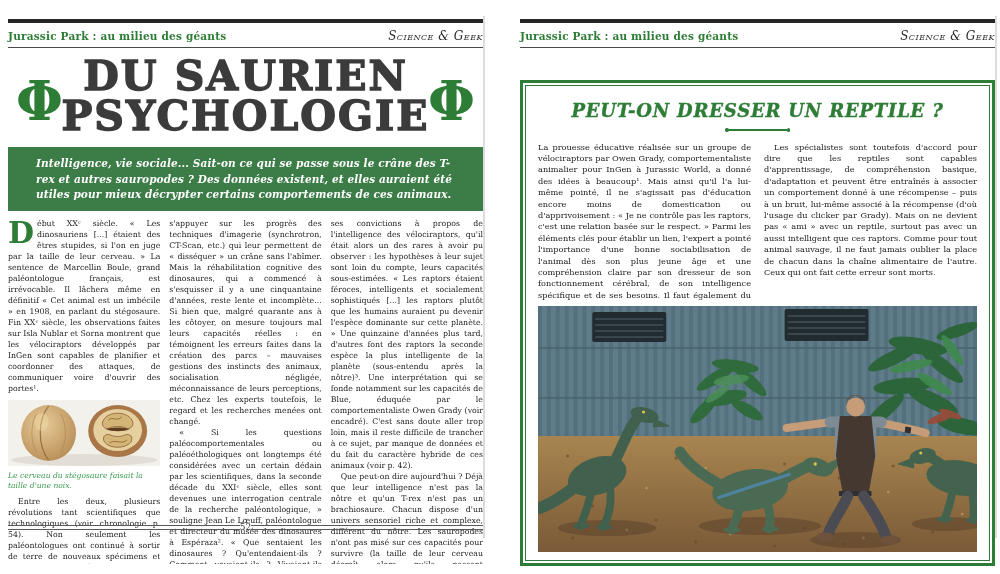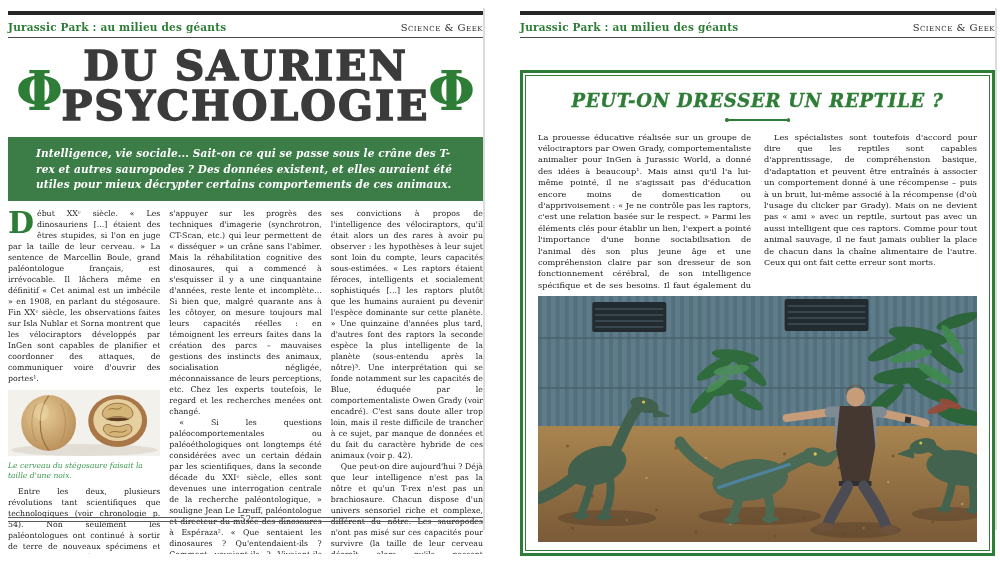--- a/index.html
+++ b/index.html
@@ -1,32 +1,32 @@
 <!DOCTYPE html>
 <html><head>
 <meta charset="utf-8">
 <style>
   html,body { margin:0; padding:0; }
   body {
     width:1000px; height:574px; position:relative; overflow:hidden;
     background:#ffffff; font-family:"DejaVu Serif","Liberation Serif",serif;
     color:#222;
   }
-  .page { position:absolute; top:8px; height:522px; background:#fff; box-shadow:2px 0 0 #dcdcdc; }
+  .page { position:absolute; top:16px; height:522px; background:#fff; box-shadow:2px 0 0 #dcdcdc; }
   .page-left  { left:8px;  width:475px; }
   .page-right { left:520px; width:475px; }
 
   .topbar { height:4px; background:#262626; margin-top:3px; }
   .pg-header {
     display:flex; justify-content:space-between; align-items:baseline;
     border-bottom:1.5px solid #4a4a4a; padding:6px 0 4px 0;
   }
   .pg-header .section { color:#2e7d36; font-weight:bold; font-size:10.5px; letter-spacing:0.2px; }
   .pg-header .mag {
-    color:#2b2b2b; font-size:10px; font-variant:small-caps; letter-spacing:0.5px;
+    color:#2b2b2b; font-size:12px; font-style:italic; font-variant:small-caps; letter-spacing:0.5px;
   }
 
   
   .title-block { position:relative; text-align:center; padding:8px 0 2px 0; }
   .title-line {
     font-size:41px; line-height:0.98; font-weight:bold; color:#3b3b3b;
     letter-spacing:2px; -webkit-text-stroke:1.4px #3b3b3b;
   }
   .phi {
     position:absolute; top:26px; font-size:54px; line-height:1; color:#2e7d36; font-weight:bold;

